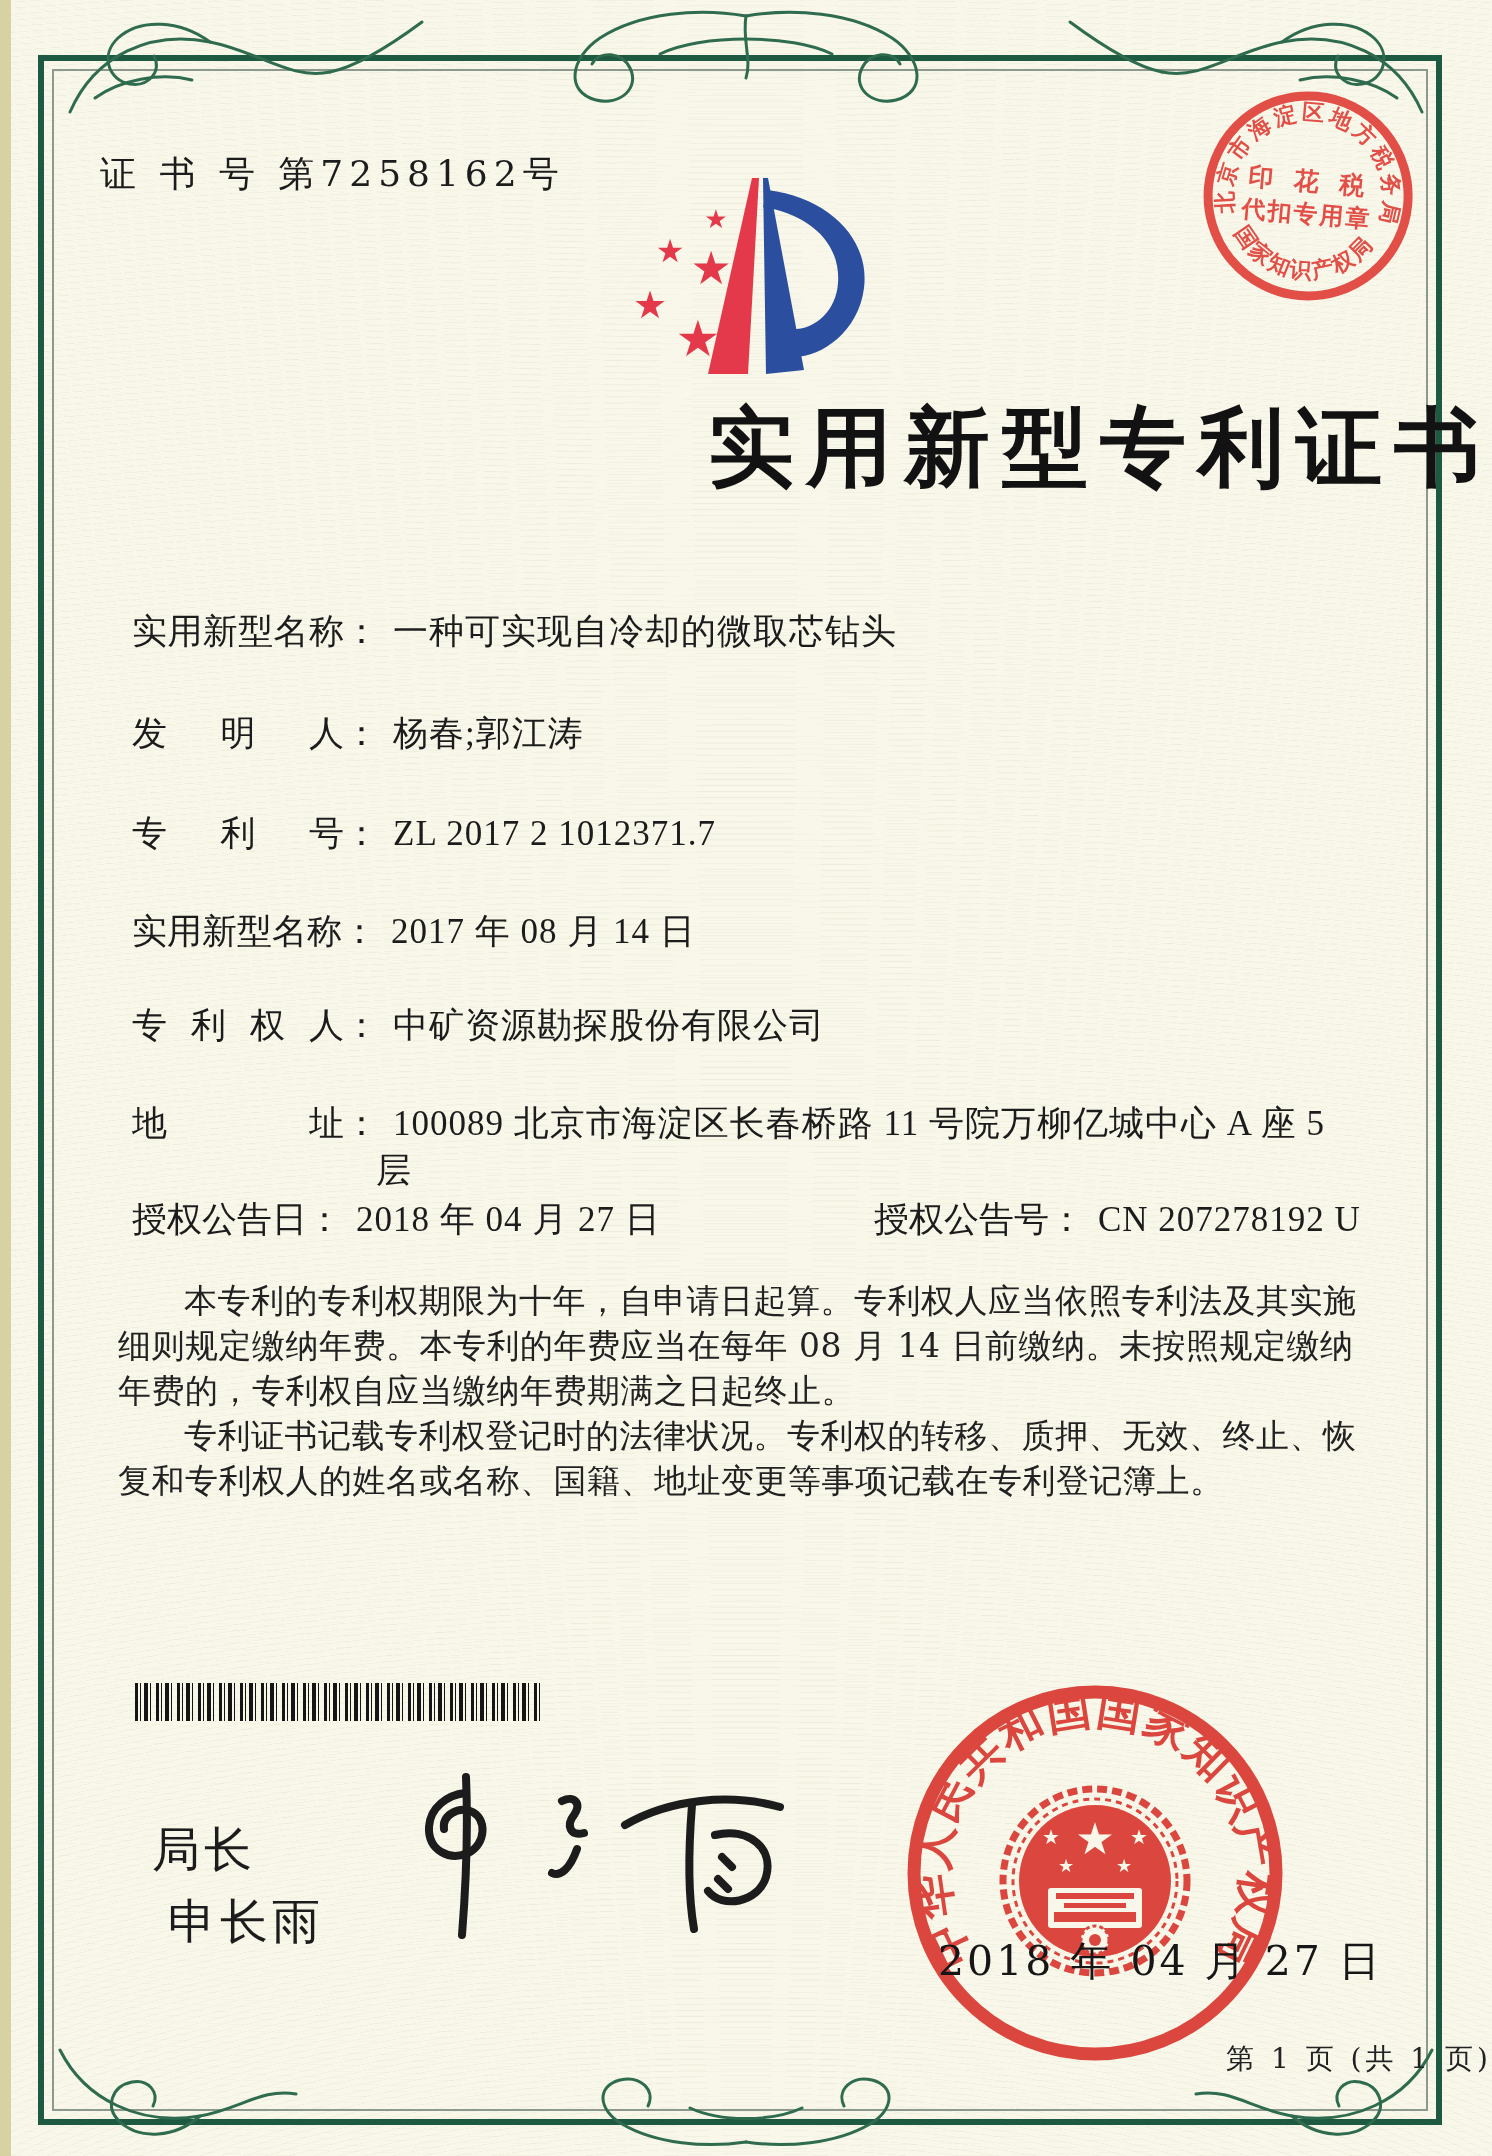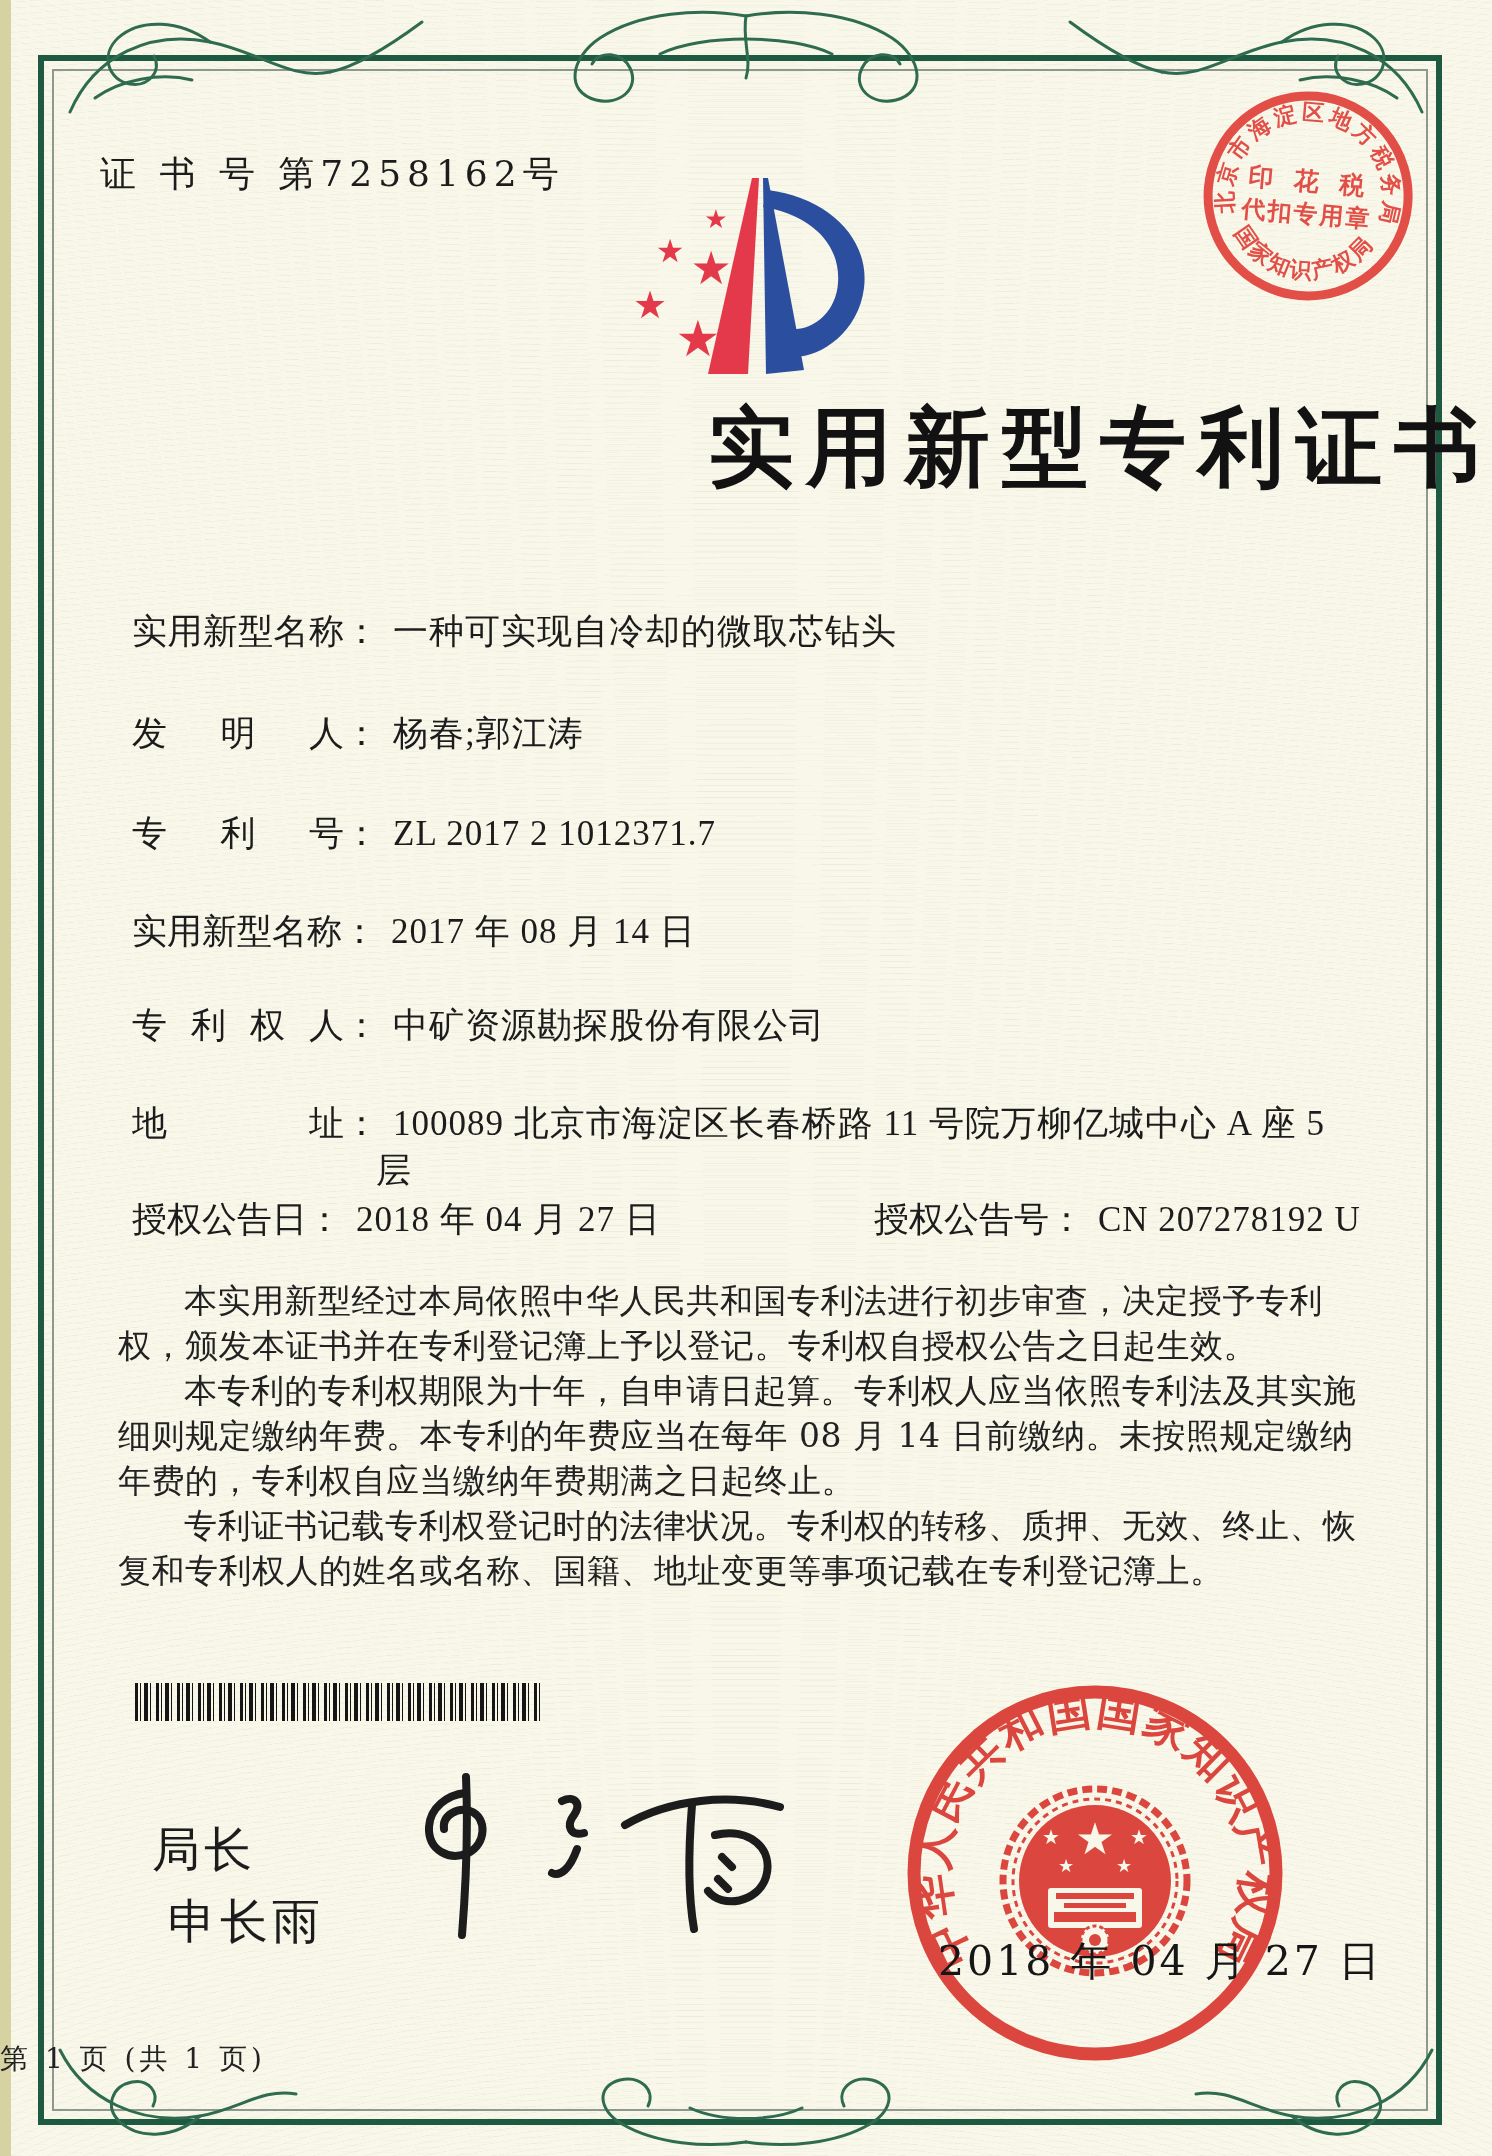--- a/index.html
+++ b/index.html
@@ -34,21 +34,21 @@
   .paras{position:absolute;left:118px;top:1278px;width:1268px;}
   .paras p{margin:0;font-size:33px;line-height:45px;text-indent:66px;letter-spacing:0.5px;color:#222;}
   .barcode{position:absolute;left:135px;top:1683px;width:408px;height:38px;
     background:repeating-linear-gradient(90deg,#151515 0 3px,transparent 3px 5px,#151515 5px 6px,transparent 6px 9px,#151515 9px 13px,transparent 13px 15px,#151515 15px 16px,transparent 16px 21px);}
   .director-title{position:absolute;left:152px;top:1818px;font-size:48px;letter-spacing:4px;font-family:"DejaVu Sans","Liberation Sans",sans-serif;}
   .director-name{position:absolute;left:168px;top:1890px;font-size:48px;letter-spacing:4px;font-family:Liberation Serif, serif;}
   .signature{position:absolute;left:370px;top:1765px;}
   .main-seal{position:absolute;left:898px;top:1676px;opacity:.93;}
   .seal-date{position:absolute;left:938px;top:1934px;font-size:41px;letter-spacing:3px;color:#161616;white-space:nowrap;}
   .tax-stamp{position:absolute;left:1196px;top:84px;opacity:.92;transform:rotate(5deg);}
-  .footer{position:absolute;left:0;right:0;top:2040px;text-align:left;font-size:28px;letter-spacing:4px;color:#222;}
+  .footer{position:absolute;left:0;right:0;top:2040px;text-align:right;font-size:28px;letter-spacing:4px;color:#222;}
   .seal-text{font-family:"DejaVu Serif","Liberation Serif",serif;font-weight:700;}
 </style>
 </head>
 <body>
 
 <div class="page">
 
   <div class="scan-edge"></div>
 
   <div class="frame-outer"></div>
@@ -138,21 +138,20 @@
     <div class="addr2" style="top:1147px">层</div>
     <div class="frow" style="top:1196px;width:1250px">
       <span class="flabel-nat">授权公告日</span><span class="fcolon">：</span><span class="fvalue">2018 年 04 月 27 日</span>
       <span class="grant-right">
         <span class="flabel-nat">授权公告号</span><span class="fcolon">：</span><span class="fvalue">CN 207278192 U</span>
       </span>
     </div>
   </div>
 
   <div class="paras">
-    <p>本实用新型经过本局依照中华人民共和国专利法进行初步审查，决定授予专利权，颁发本证书并在专利登记簿上予以登记。专利权自授权公告之日起生效。</p>
     <p>本专利的专利权期限为十年，自申请日起算。专利权人应当依照专利法及其实施细则规定缴纳年费。本专利的年费应当在每年 08 月 14 日前缴纳。未按照规定缴纳年费的，专利权自应当缴纳年费期满之日起终止。</p>
     <p>专利证书记载专利权登记时的法律状况。专利权的转移、质押、无效、终止、恢复和专利权人的姓名或名称、国籍、地址变更等事项记载在专利登记簿上。</p>
   </div>
 
   <div class="barcode"></div>
 
   <div class="director-title">局长</div>
   <div class="director-name">申长雨</div>
 
   <svg class="signature" width="430" height="185" viewBox="0 0 430 185">

